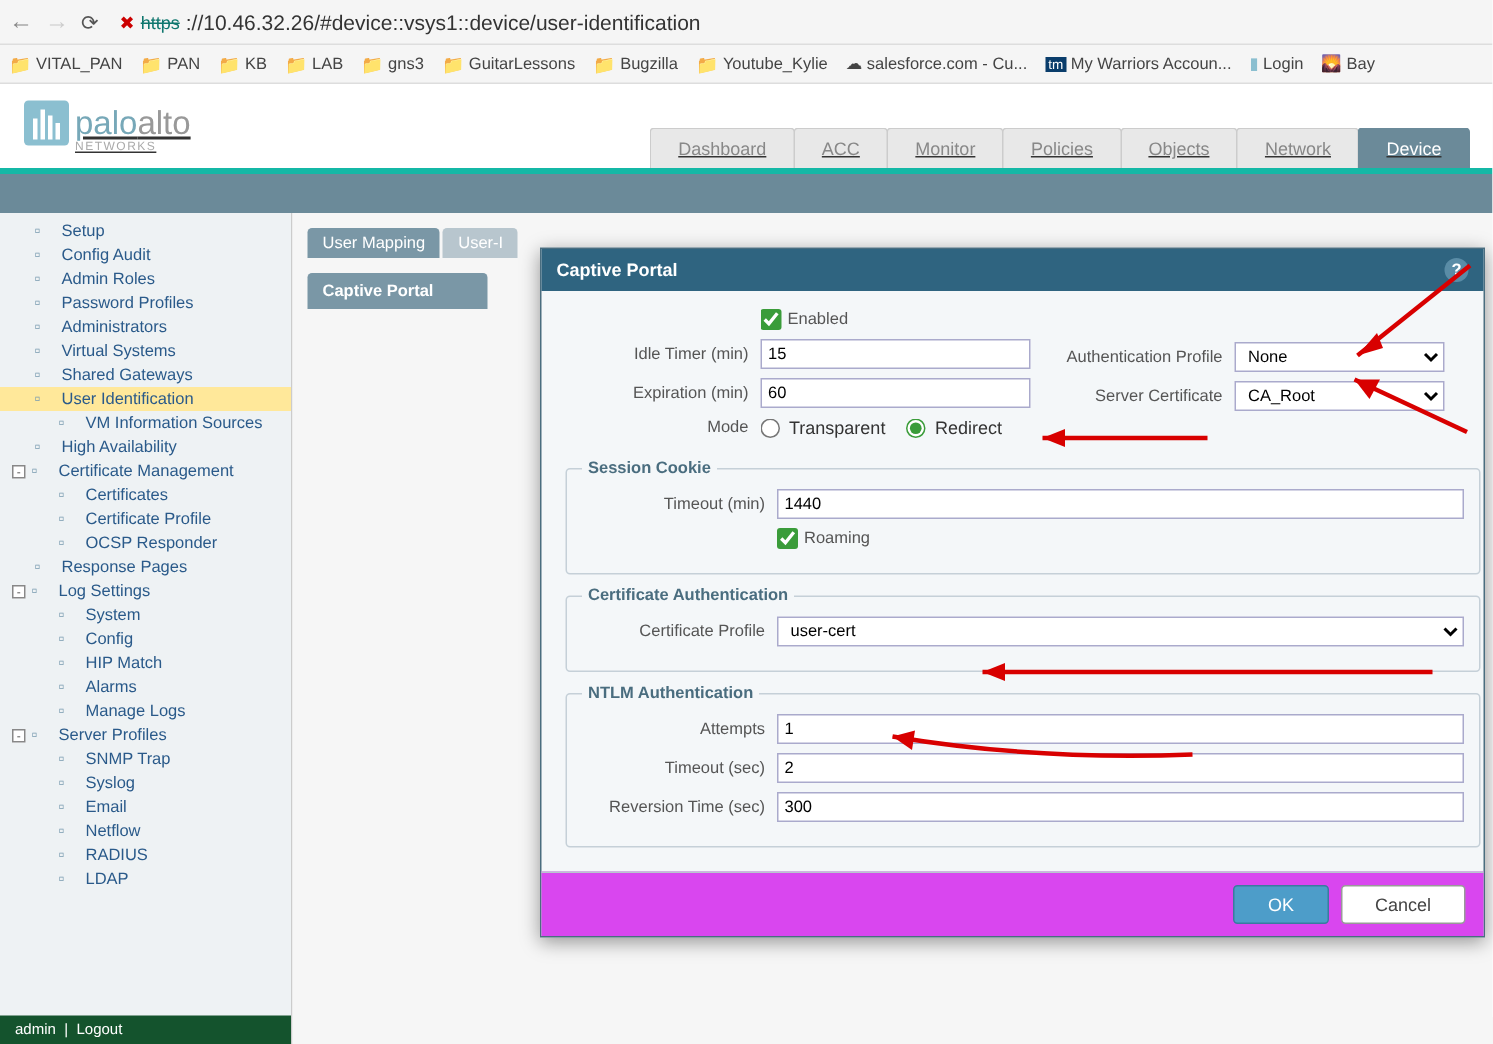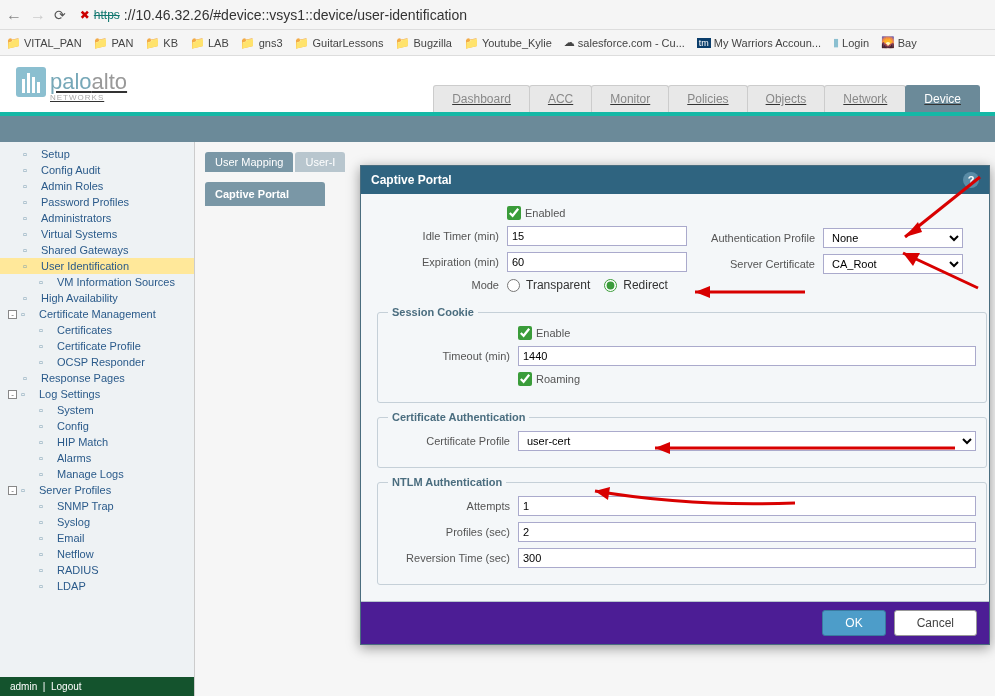--- a/index.html
+++ b/index.html
@@ -64,21 +64,21 @@
 .form-row input[type=text] { height: 20px; border: 1px solid #aac; padding: 0 4px; font-size: 11px; }
 .inp-sm { width: 180px; }
 .inp-lg { width: 458px; }
 .chk { width: 14px; height: 14px; accent-color: #3a9c3a; }
 .chk-label { font-size: 11px; color: #555; margin-left: 4px; }
 .radio-group { display: flex; align-items: center; gap: 6px; }
 .radio { accent-color: #3a9c3a; }
 .sel { height: 20px; border: 1px solid #aac; background: #fff; font-size: 11px; padding: 0 4px; width: 140px; }
 fieldset { border: 1px solid #c5d0d8; border-radius: 3px; padding: 8px 10px 10px 10px; margin: 8px 0; }
 legend { font-size: 11px; font-weight: bold; color: #4a6d7f; padding: 0 4px; }
-.modal-footer { background: #4c1d95; border-top: 1px solid #b8c6ce; padding: 8px 12px; display: flex; justify-content: flex-end; gap: 8px; }
+.modal-footer { background: #d946ef; border-top: 1px solid #b8c6ce; padding: 8px 12px; display: flex; justify-content: flex-end; gap: 8px; }
 .btn { padding: 5px 22px; border-radius: 3px; font-size: 12px; cursor: pointer; border: 1px solid #999; }
 .btn-ok { background: #4d9dc9; color: #fff; border-color: #3a7aa0; }
 .btn-cancel { background: #fff; color: #444; }
 
 
 .arrow { position: absolute; pointer-events: none; }
 .arrow-path { stroke: #d80000; stroke-width: 3; fill: none; }
 .arrow-head { fill: #d80000; }
 
 .footer-bar { position: absolute; bottom: 0; left: 0; width: 195px; background: #14532d; color: #fff; font-size: 10px; padding: 4px 10px; }
@@ -387,25 +387,20 @@
         <div class="form-row">
           <span class="form-label" style="width:120px">Server Certificate</span>
           <select class="sel"><option>CA_Root</option></select>
         </div>
       </div>
     </div>
 
     <fieldset>
       <legend>Session Cookie</legend>
       <div class="form-row">
-        <span class="form-label"></span>
-        <input type="checkbox" class="chk" checked="" style="">
-        <span class="chk-label">Enable</span>
-      </div>
-      <div class="form-row">
         <span class="form-label">Timeout (min)</span>
         <input type="text" class="inp-lg" value="1440" style="">
       </div>
       <div class="form-row">
         <span class="form-label"></span>
         <input type="checkbox" class="chk" checked="" style="">
         <span class="chk-label">Roaming</span>
       </div>
     </fieldset>
 
@@ -418,21 +413,21 @@
       </div>
     </fieldset>
 
     <fieldset>
       <legend>NTLM Authentication</legend>
       <div class="form-row">
         <span class="form-label">Attempts</span>
         <input type="text" class="inp-lg" value="1" style="">
       </div>
       <div class="form-row">
-        <span class="form-label">Profiles (sec)</span>
+        <span class="form-label">Timeout (sec)</span>
         <input type="text" class="inp-lg" value="2" style="">
       </div>
       <div class="form-row">
         <span class="form-label">Reversion Time (sec)</span>
         <input type="text" class="inp-lg" value="300" style="">
       </div>
     </fieldset>
   </div>
   <div class="modal-footer">
     <button class="btn btn-ok">OK</button>

